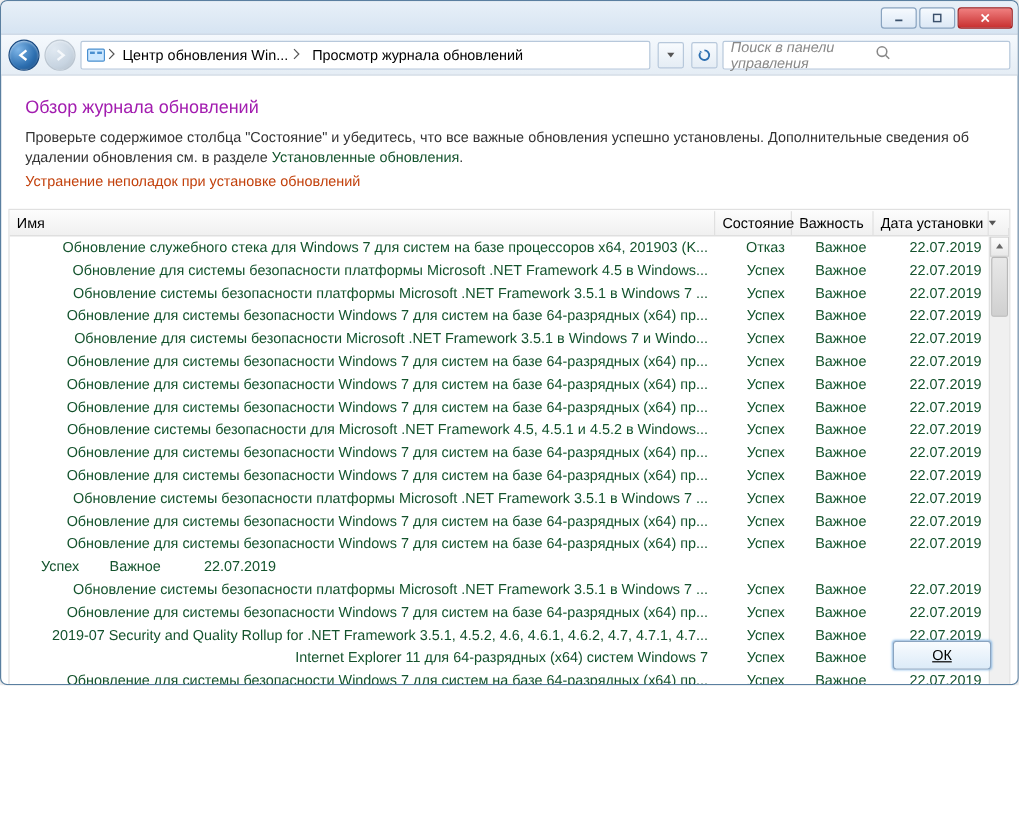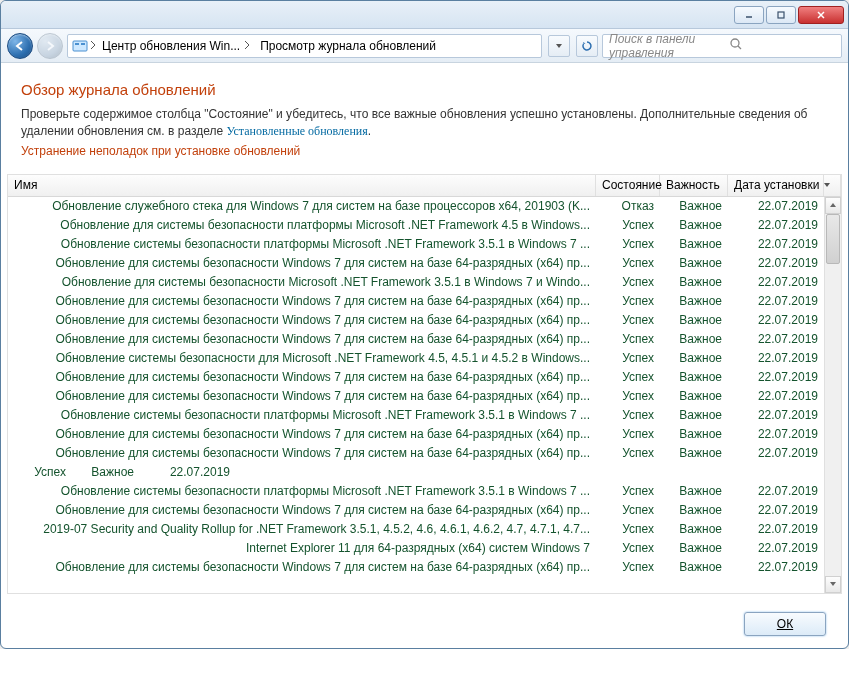--- a/index.html
+++ b/index.html
@@ -5,21 +5,21 @@
   * { box-sizing: border-box; }
   body {
     margin: 0;
     font-family: "Segoe UI", Tahoma, sans-serif;
     font-size: 12px;
     background: #fff;
     color: #000;
   }
   .window {
     width: 849px;
-    height: 649px;
+    height: 571px;
     border: 1px solid #5a7fa0;
     border-radius: 6px;
     overflow: hidden;
     background: #fff;
     position: relative;
     box-shadow: 0 0 8px rgba(0,0,0,.25);
   }
   
   .titlebar {
     height: 28px;
@@ -94,40 +94,41 @@
     font-style: italic;
     gap: 13px;
   }
   .searchbox span { flex:1; }
   .content {
     padding: 14px 20px 4px 20px;
   }
   h1 {
     font-size: 15px;
     font-weight: normal;
-    color: #c2410c;
+    color: #a21caf;
     margin: 4px 0 8px 0;
   }
   .desc { color:#333; line-height:1.4; margin-bottom:4px; }
-  .link { color:#0369a1; cursor:pointer;font-family:Liberation Serif, serif; }
+  .link { color:#14532d; cursor:pointer; }
   .link2 { color:#c2410c; cursor:pointer; display:inline-block; margin-top:0;}
   
   .listwrap {
     margin: 12px 6px 0 6px;
     border: 1px solid #e0e0e0;
     height: 420px;
     position: relative;
     overflow:hidden;
   }
   .colheaders {
     display:flex;
     background:linear-gradient(#fdfdfd,#f0f0f0);
     border-bottom:1px solid #d8d8d8;
     height:22px;
     font-size:12px;
+    align-items:flex-end;
   }
   .colheaders > div {
     border-right:1px solid #e0e0e0;
     padding:3px 6px;
     display:flex;align-items:center;gap:4px;
     white-space:nowrap;
   }
   .c-name{flex:1;}
   .c-status{width:64px;}
   .c-imp{width:68px;}

